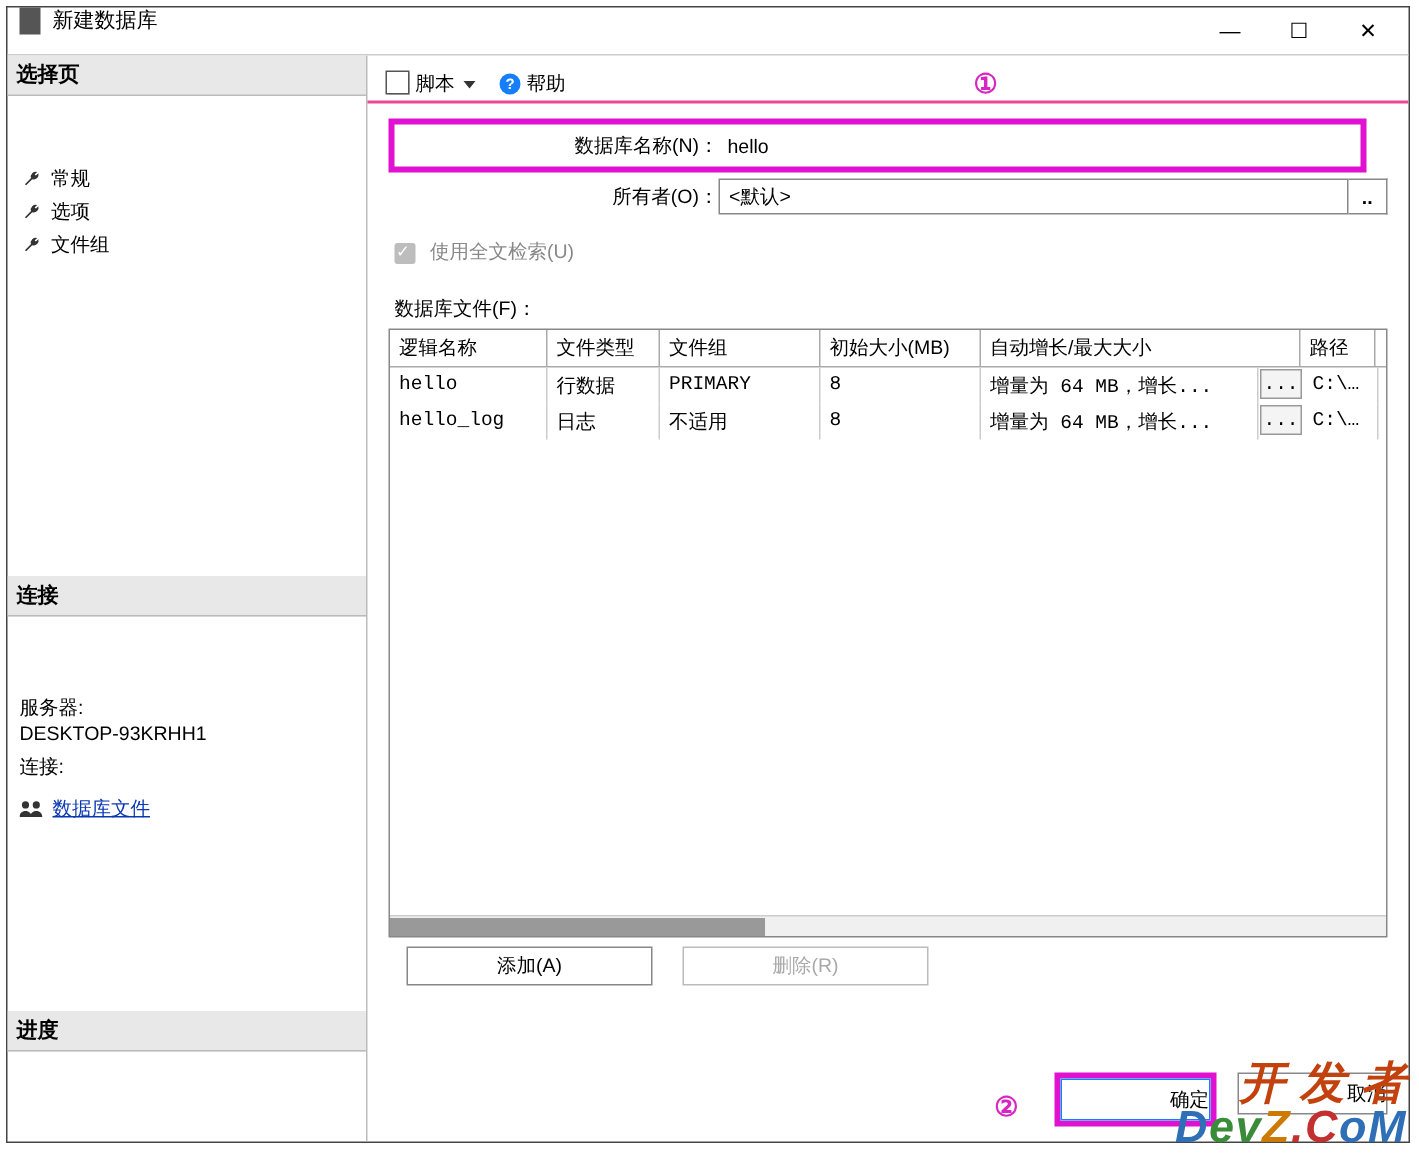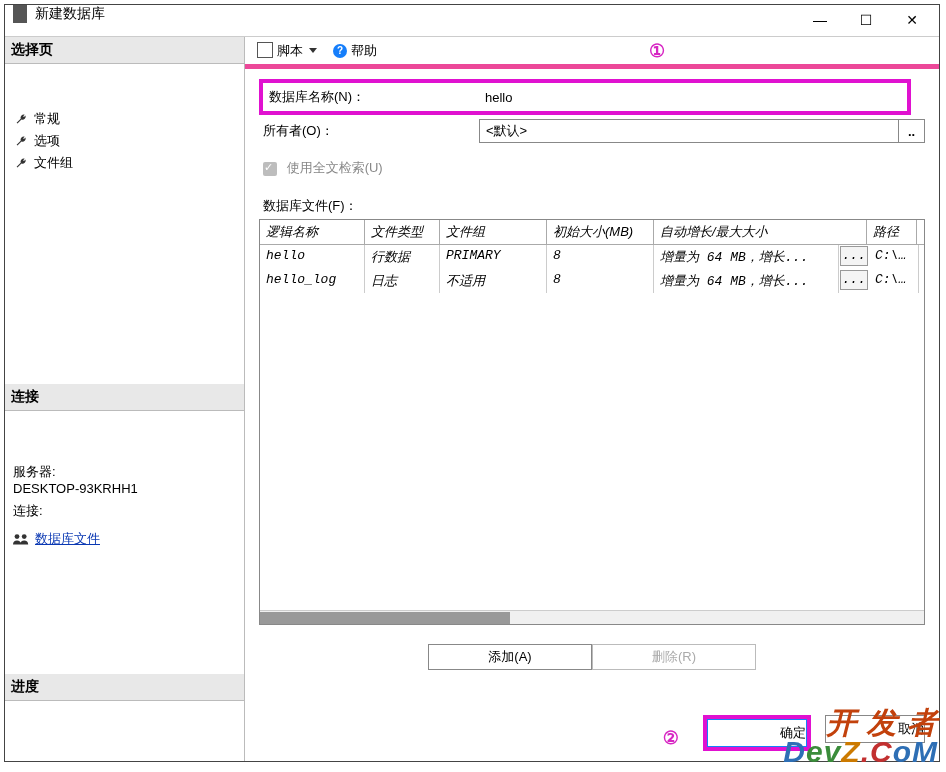--- a/index.html
+++ b/index.html
@@ -18,50 +18,50 @@
   .wrench { width: 13px; height: 13px; color: #333; }
   .side-flex { flex: 1; }
   .conn { padding: 6px 8px; font-size: 13px; }
   .conn .lab { margin-top: 6px; }
   .link { color: #0a38b3; text-decoration: underline; }
   .propline { display: flex; align-items: center; gap: 6px; margin-top: 10px; }
   .peopleico { width: 16px; height: 12px; }
   .progress { display: flex; align-items: center; gap: 14px; padding: 10px; }
   .spinner { width: 26px; height: 26px; border: 4px dotted #ccc; border-radius: 50%; }
   .main { flex: 1; display: flex; flex-direction: column; position: relative; }
-  .toolbar { height: 32px; display: flex; align-items: center; padding: 0 10px; gap: 8px; border-bottom: 5px solid #ec4899; }
+  .toolbar { height: 32px; display: flex; align-items: flex-end; padding: 0 10px; gap: 8px; border-bottom: 2px solid #ec4899; }
   .toolbtn { display: flex; align-items: center; gap: 4px; padding: 2px 4px; }
   .sqico { width: 14px; height: 14px; border: 1px solid #555; transform: rotate(0deg); position: relative; }
   .sqico::after { content: ""; position: absolute; left: -3px; top: -3px; width: 14px; height: 14px; border: 1px solid #555; background:#fff; }
   .dropdown-tri { width: 0; height: 0; border-left: 4px solid transparent; border-right: 4px solid transparent; border-top: 5px solid #333; margin-left: 2px;}
   .helpico { width: 14px; height: 14px; border-radius: 50%; background: #157efb; color: #fff; display: flex; align-items:center; justify-content:center; font-size:10px; font-weight:bold; }
   .anno1 { color: #d726c3; font-weight: bold; margin-left: 260px; font-size: 18px; }
   .content { flex: 1; padding: 10px 14px; overflow: hidden; position: relative; }
   .formrow { display: flex; align-items: center; margin: 4px 0; }
-  .formlabel { width: 220px; padding-left: 4px; }
+  .formlabel { width: 220px; padding-left: 4px; text-align: right; }
   .forminput { flex: 1; height: 24px; border: 1px solid #888; padding: 0 6px; font-family: inherit; font-size: 13px; }
   .hlbox { border: 4px solid #e011d0; padding: 2px; display:flex; align-items:center; width: 652px; }
   .ownerwrap { display: flex; flex: 1; }
   .ownerbrowse { width: 26px; height: 24px; border: 1px solid #888; border-left: none; display:flex; align-items:center; justify-content:center; font-weight:bold; }
   .chkrow { margin-top: 16px; color: #888; padding-left: 4px; }
   .chkbox { display:inline-block; width:14px; height:14px; background:#bdbdbd; border-radius:2px; position:relative; vertical-align:middle; margin-right:6px;}
   .chkbox::after { content:"✓"; color:#fff; font-size:11px; position:absolute; left:1px; top:-1px; }
   .fileslabel { margin-top: 20px; margin-bottom: 4px; padding-left: 4px; }
   .grid { border: 1px solid #888; height: 406px; display: flex; flex-direction: column; overflow: hidden; }
-  .ghead, .grow { display: flex; font-style: italic; }
+  .ghead, .grow { display: flex; }
   .ghead { background: #fff; border-bottom: 1px solid #aaa; }
   .gcell { padding: 3px 6px; border-right: 1px solid #ccc; font-size: 13px; white-space: nowrap; overflow:hidden; text-overflow: ellipsis;}
   .ghead .gcell { border-right: 1px solid #aaa; }
   .c0 { width: 105px; } .c1 { width: 75px; } .c2 { width: 107px; } .c3 { width: 107px; } .c4 { width: 185px; } .c4b { width: 28px; text-align:center; border:1px solid #999; margin:1px; padding:0px 0; height:20px; line-height:18px;} .c5 { width: 50px; }
   .grow .c4b { background:#f4f4f4; }
   .mono { font-family: "Consolas","Courier New",monospace; }
   .gridbody { flex:1; }
   .gscroll { height: 14px; background:#f0f0f0; border-top:1px solid #ccc; position:relative;}
   .gscroll .thumb { position:absolute; left:0; top:1px; height:12px; width:250px; background:#999;}
-  .footerbtns { display:flex; justify-content:center; padding: 6px 12px; margin-top: 13px; }
+  .footerbtns { display:flex; justify-content:flex-start; gap: 20px; padding: 6px 12px; }
   .btn { width: 164px; height: 26px; border: 1px solid #888; background:#fff; display:flex; align-items:center; justify-content:center; }
   .btn.disabled { color:#aaa; border-color:#bbb; }
   .dlgbtns { position:absolute; right: 14px; bottom: 10px; display:flex; gap: 14px; }
   .dlgbtn { width: 100px; height: 28px; border:1px solid #888; display:flex; align-items:center; justify-content:flex-end; background:#fff; }
   .okhl { border: 4px solid #e011d0; padding:0; }
   .okhl .dlgbtn { border-color:#157efb; }
   .anno2 { color:#d726c3; font-size:18px; position:absolute; right: 260px; bottom: 12px; font-weight:bold;}
   .watermark { position: fixed; right: 8px; bottom: 6px; font-size: 30px; font-weight: 600; font-style: italic; pointer-events: none; line-height: 0.95; text-align:right;}
   .watermark .l1 { color: #c2410c; letter-spacing:1px;}
   .watermark .l2 { letter-spacing:1px;}

